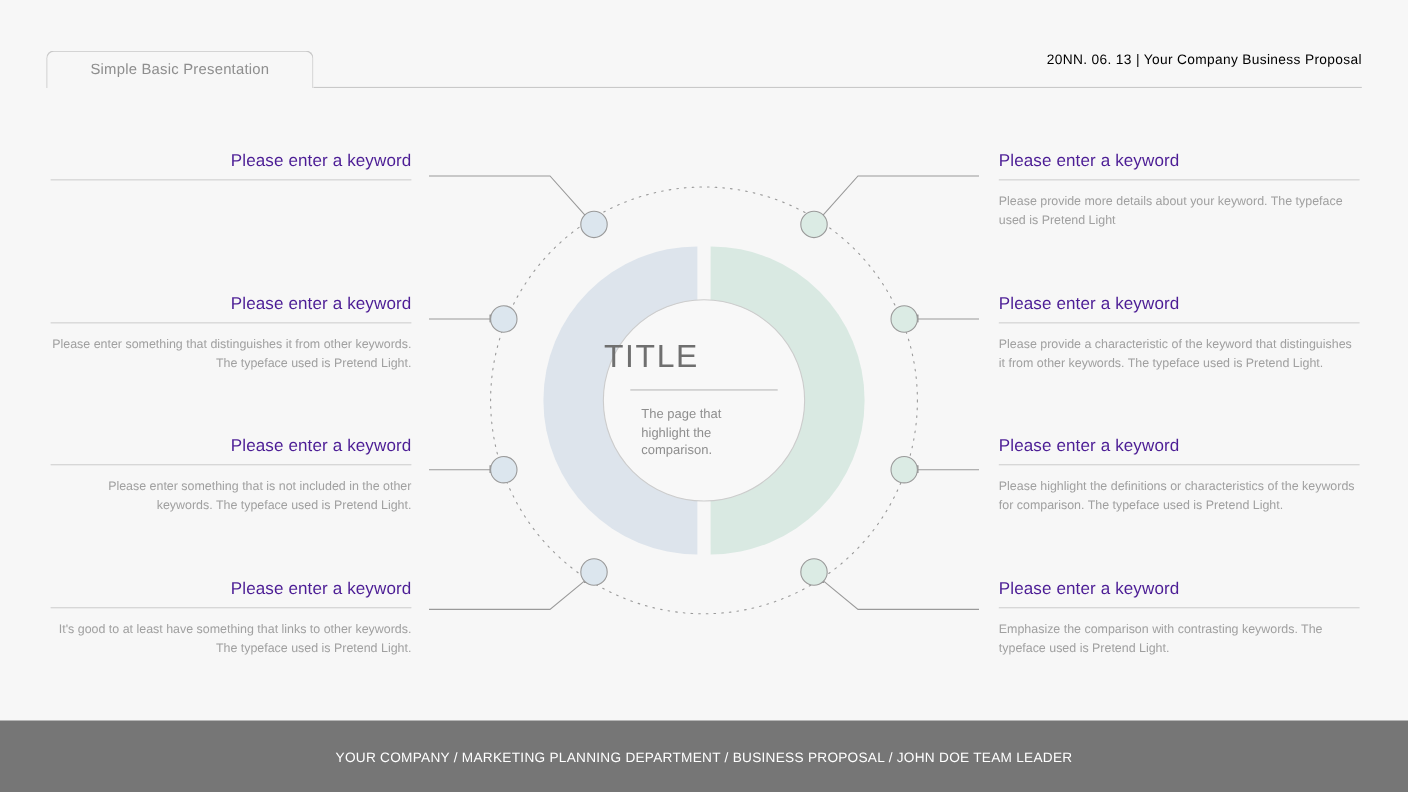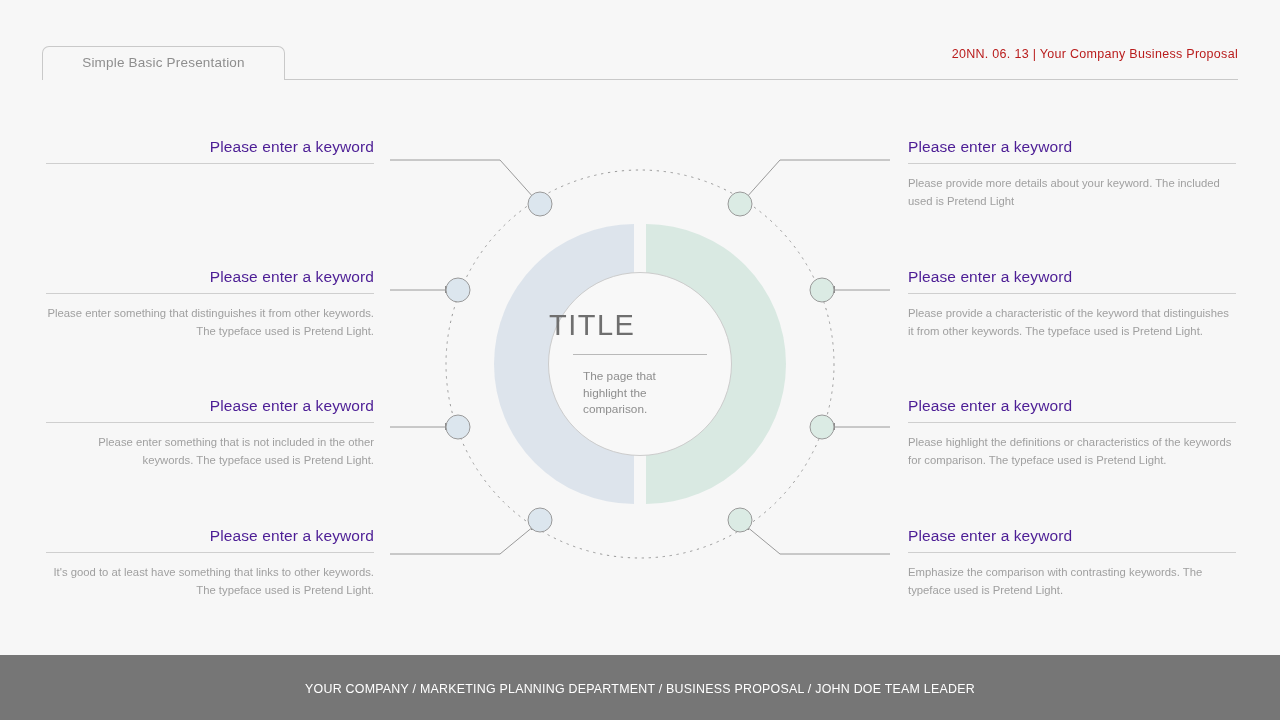--- a/index.html
+++ b/index.html
@@ -49,21 +49,21 @@
     top: 79px;
     width: 953px;
     height: 1px;
     background: #c9c9c9;
   }
   .header-meta {
     position: absolute;
     right: 42px;
     top: 47px;
     font-size: 12.5px;
-    color: #b91c1c;
+    color: #000000;
     letter-spacing: .3px;
     white-space: nowrap;
   }
 
   
   .block {
     position: absolute;
     width: 328px;
   }
   .block.left  { left: 46px;  text-align: right; }
@@ -178,21 +178,21 @@
 
 <div class="block left" style="top:527px">
   <div class="block-title">Please enter a keyword</div>
   <div class="block-rule"></div>
   <div class="block-body">It's good to at least have something that links to other keywords. The typeface used is Pretend Light.</div>
 </div>
 
 <div class="block right" style="top:138px">
   <div class="block-title">Please enter a keyword</div>
   <div class="block-rule"></div>
-  <div class="block-body">Please provide more details about your keyword. The included used is Pretend Light</div>
+  <div class="block-body">Please provide more details about your keyword. The typeface used is Pretend Light</div>
 </div>
 
 <div class="block right" style="top:268px">
   <div class="block-title">Please enter a keyword</div>
   <div class="block-rule"></div>
   <div class="block-body">Please provide a characteristic of the keyword that distinguishes it from other keywords. The typeface used is Pretend Light.</div>
 </div>
 
 <div class="block right" style="top:397px">
   <div class="block-title">Please enter a keyword</div>

